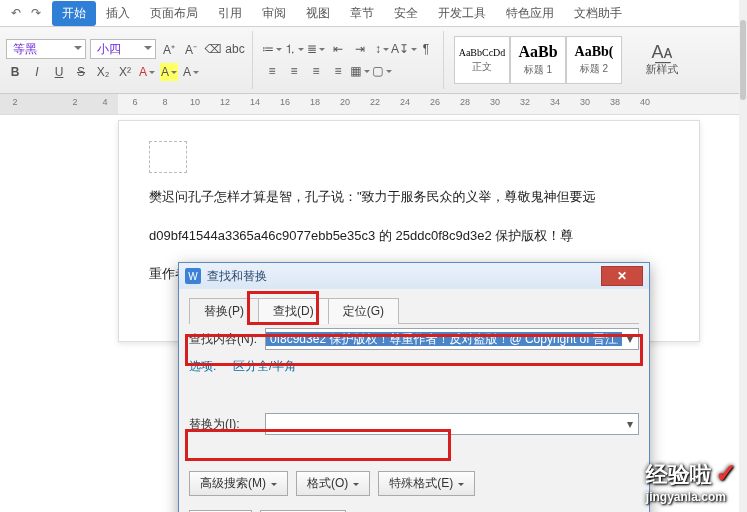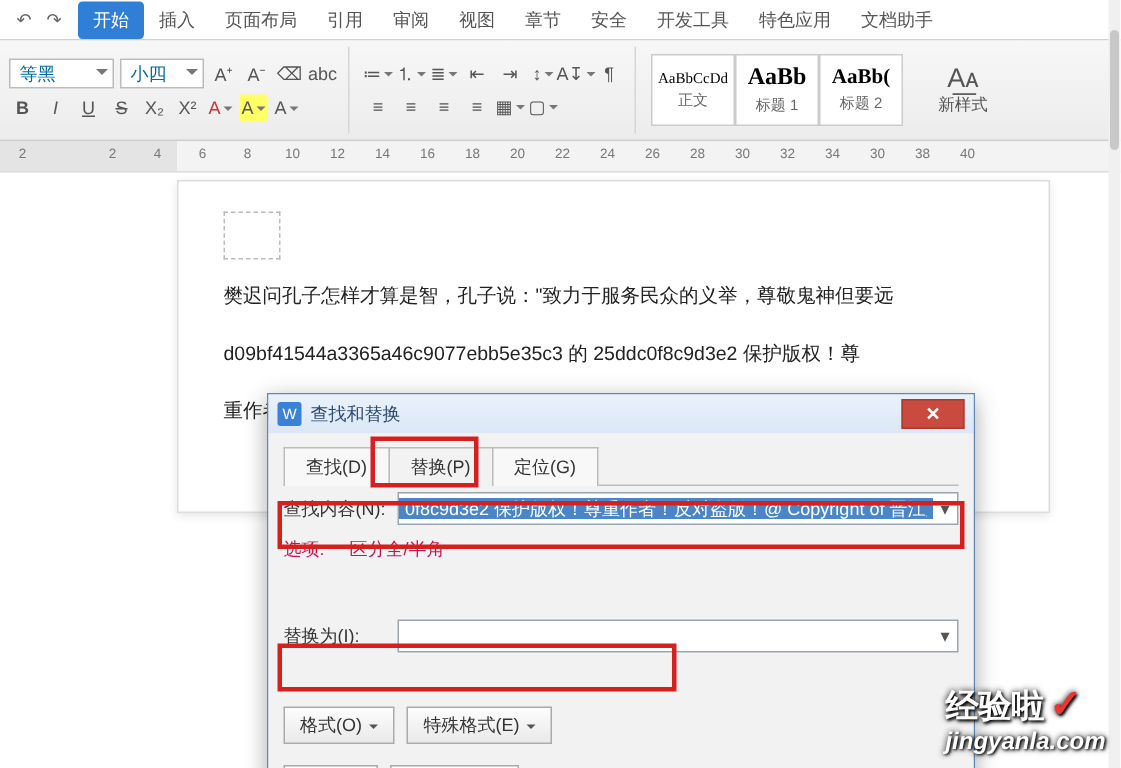--- a/index.html
+++ b/index.html
@@ -5,21 +5,21 @@
 html,body{margin:0;padding:0;font-family:"Microsoft YaHei",Arial,sans-serif;font-size:12px;background:#fff;overflow:hidden}
 .app{width:747px;height:512px;position:relative;background:#fff}
 .ribbon-tabs{display:flex;align-items:center;height:26px;background:#fff;border-bottom:1px solid #d0d0d0;padding-left:8px;gap:0}
 .ribbon-tabs .qat{display:flex;gap:4px;margin-right:8px}
 .ribbon-tabs .qat span{width:16px;height:16px;display:flex;align-items:center;justify-content:center;color:#666}
 .ribbon-tabs .tab{padding:4px 10px;color:#555;cursor:pointer}
 .ribbon-tabs .tab.active{background:#2f7fd6;color:#fff;border-radius:3px}
 .ribbon{display:flex;align-items:stretch;height:58px;background:linear-gradient(#f7f7f7,#ececec);border-bottom:1px solid #ccc;padding:4px 6px;gap:10px;overflow:hidden}
 .grp{display:flex;flex-direction:column;justify-content:center;gap:4px;border-right:1px solid #d6d6d6;padding-right:8px}
 .row{display:flex;align-items:center;gap:4px}
-.selbox{border:1px solid #bbb;background:#fff;padding:1px 14px 1px 6px;position:relative;min-width:34px;height:16px;line-height:16px;color:#0369a1}
+.selbox{border:1px solid #bbb;background:#fff;padding:1px 24px 1px 6px;position:relative;min-width:34px;height:16px;line-height:16px;color:#6d28d9}
 .selbox:after{content:"";position:absolute;right:3px;top:6px;border:4px solid transparent;border-top-color:#777}
 .ico{width:18px;height:18px;display:flex;align-items:center;justify-content:center;color:#555}
 .dd:after{content:"";display:inline-block;margin-left:2px;border:3px solid transparent;border-top-color:#777;transform:translateY(2px)}
 .styles{display:flex;gap:0}
 .sbox{border:1px solid #ccc;width:54px;height:46px;display:flex;flex-direction:column;align-items:center;justify-content:center;background:#fff}
 .sbox .prev{font-family:"Times New Roman",serif}
 .sbox .lbl{font-size:10px;color:#666;margin-top:2px}
 .newstyle{display:flex;flex-direction:column;align-items:center;justify-content:center;width:44px;color:#555}
 .ruler{height:20px;background:#f3f3f3;border-bottom:1px solid #ddd;position:relative;font-size:9px;color:#777}
 .ruler .shade{position:absolute;left:0;top:0;bottom:0;width:118px;background:#e4e4e4}
@@ -37,28 +37,28 @@
 .tabs2{display:flex;border-bottom:1px solid #bcbcbc}
 .tabs2 .t{padding:4px 14px;border:1px solid #bcbcbc;border-bottom:none;background:#f8f8f8;margin-right:-1px;color:#333;position:relative;top:1px}
 .tabs2 .t.active{background:#f2f2f2;font-weight:400}
 .mark1{position:absolute;border:3px solid #d61f1f;pointer-events:none;z-index:10}
 .fieldrow{display:flex;align-items:center;margin-top:4px;gap:6px}
 .fieldrow label{width:70px;color:#333}
 .combo{flex:1;display:flex;align-items:center;border:1px solid #9aa4ae;background:#fff;height:20px}
 .combo input{flex:1;border:none;outline:none;font-size:12px;padding:0 4px;background:#4a86c7;color:#fff}
 .combo input.plain{background:#fff;color:#000}
 .combo .ar{width:16px;text-align:center;color:#555}
-.opts{margin-top:8px;color:#be185d}
+.opts{margin-top:8px;color:#0369a1}
 .btns{display:flex;gap:8px;margin-top:14px}
 .btn{border:1px solid #aaa;background:linear-gradient(#fdfdfd,#e9e9e9);padding:3px 10px;color:#333;display:flex;align-items:center;gap:3px}
 .btn.dd:after{border-top-color:#555}
 .watermark{position:absolute;right:10px;bottom:8px;color:#fff;text-shadow:0 0 4px #000,1px 1px 2px #000;font-weight:bold;z-index:50}
 .watermark .big{font-size:22px}
 .watermark .chk{color:#e33;font-size:26px;font-weight:bold}
-.watermark .small{font-size:16px;font-style:italic}
+.watermark .small{font-size:12px;}
 .scroll{position:absolute;right:0;top:0;bottom:0;width:8px;background:#f0f0f0}
 .scroll .thumb{position:absolute;left:1px;right:1px;top:20px;height:80px;background:#c8c8c8;border-radius:3px}
 </style>
 </head>
 <body>
 
 <div class="app">
 
   <div class="ribbon-tabs">
     <div class="qat">
@@ -183,22 +183,22 @@
   <div class="dlg">
     <div class="titlebar">
       <div class="icn">W</div>
       <div class="ttl">查找和替换</div>
       <div class="close">✕</div>
     </div>
     <div class="body">
 
       <div style="position:relative">
         <div class="tabs2">
+          <div class="t active">替换(P)</div>
           <div class="t">查找(D)</div>
-          <div class="t active">替换(P)</div>
           <div class="t">定位(G)</div>
         </div>
         <div class="mark1" style="left:58px;top:-6px;width:66px;height:28px"></div>
       </div>
 
       <div style="position:relative">
         <div class="fieldrow">
           <label>查找内容(N):</label>
           <div class="combo">
             <input value="0f8c9d3e2 保护版权！尊重作者！反对盗版！@ Copyright of 晋江原创网 @" style="">
@@ -219,20 +219,23 @@
           <div class="combo">
             <input class="plain" value="" style="">
             <div class="ar">▾</div>
           </div>
         </div>
         <div class="mark1" style="left:-4px;top:16px;width:260px;height:26px"></div>
       </div>
 
       <div class="btns" style="margin-top:36px">
         <div class="btn dd">
+            <span>高级搜索(M)</span>
+          </div>
+        <div class="btn dd">
             <span>格式(O)</span>
           </div>
         <div class="btn dd">
             <span>特殊格式(E)</span>
           </div>
       </div>
       <div class="btns">
         <div class="btn">
             <span>替换(R)</span>
           </div>

